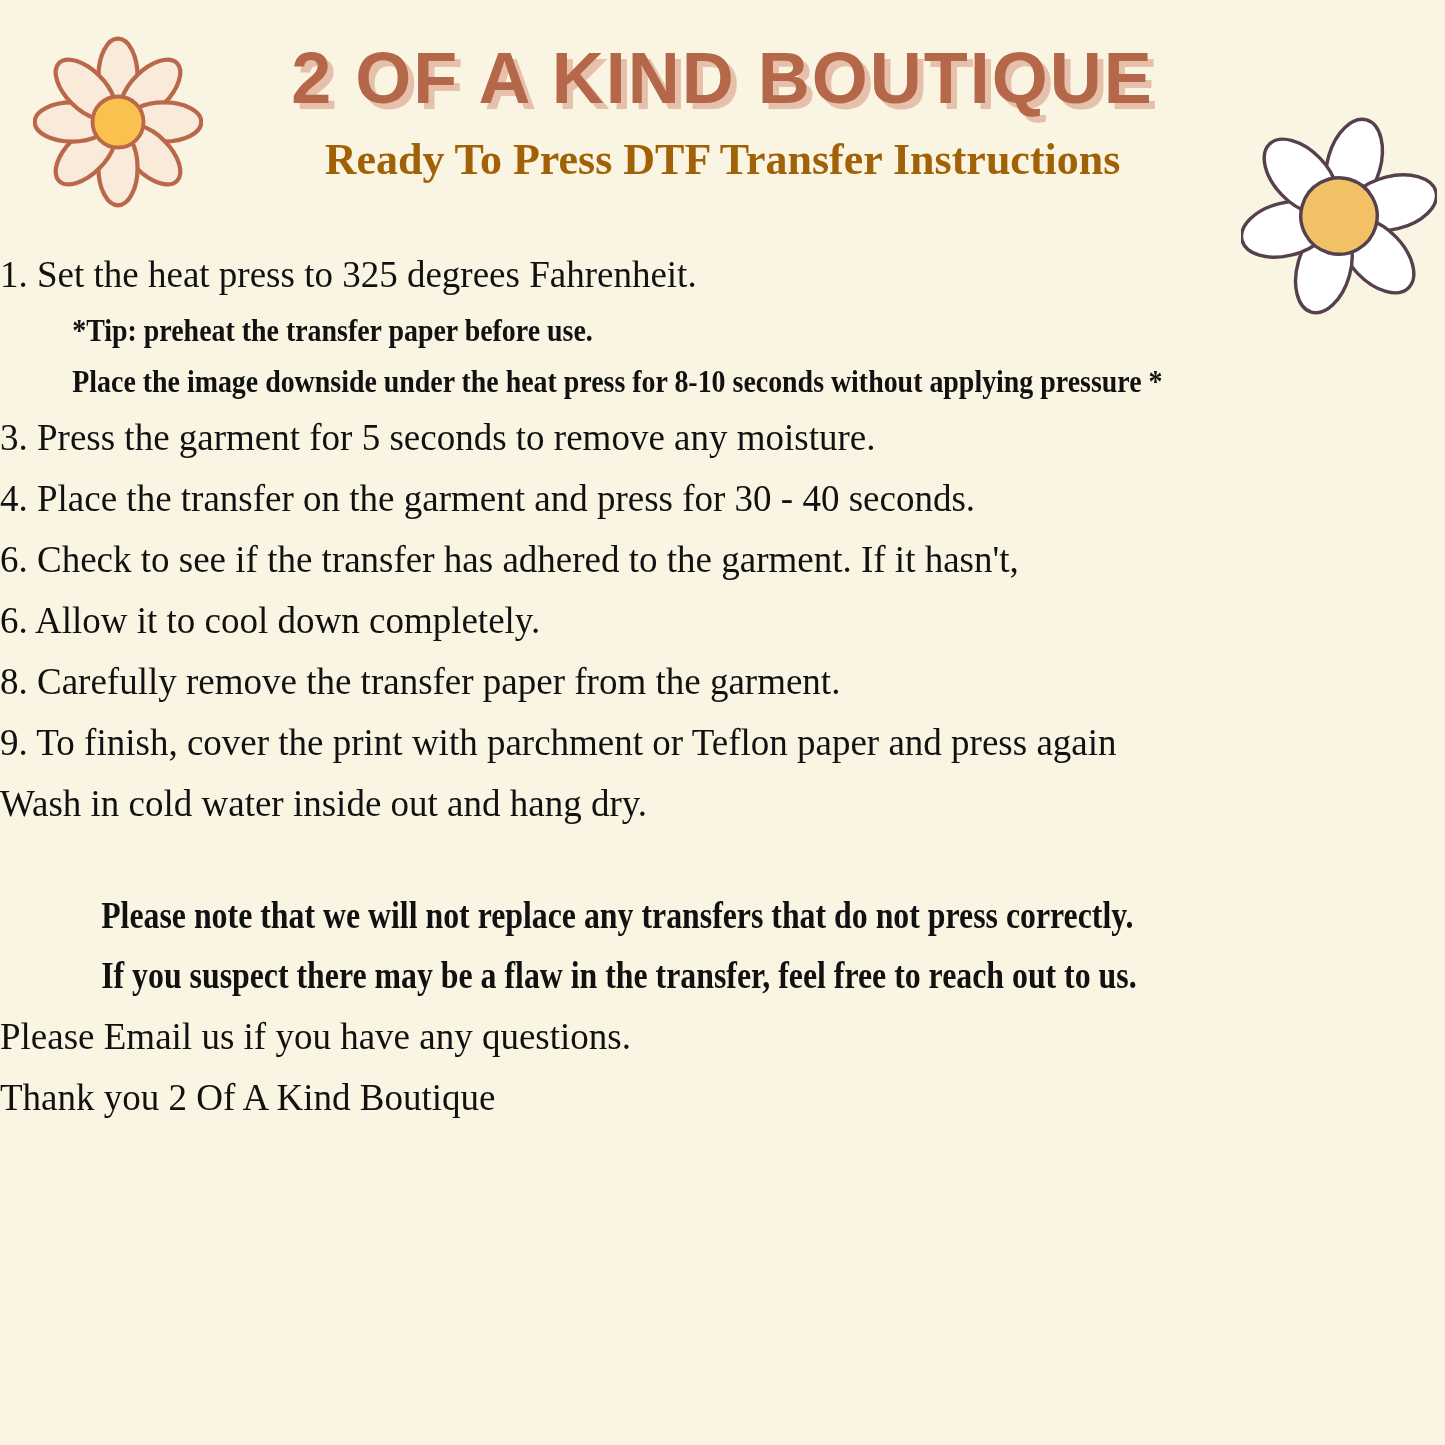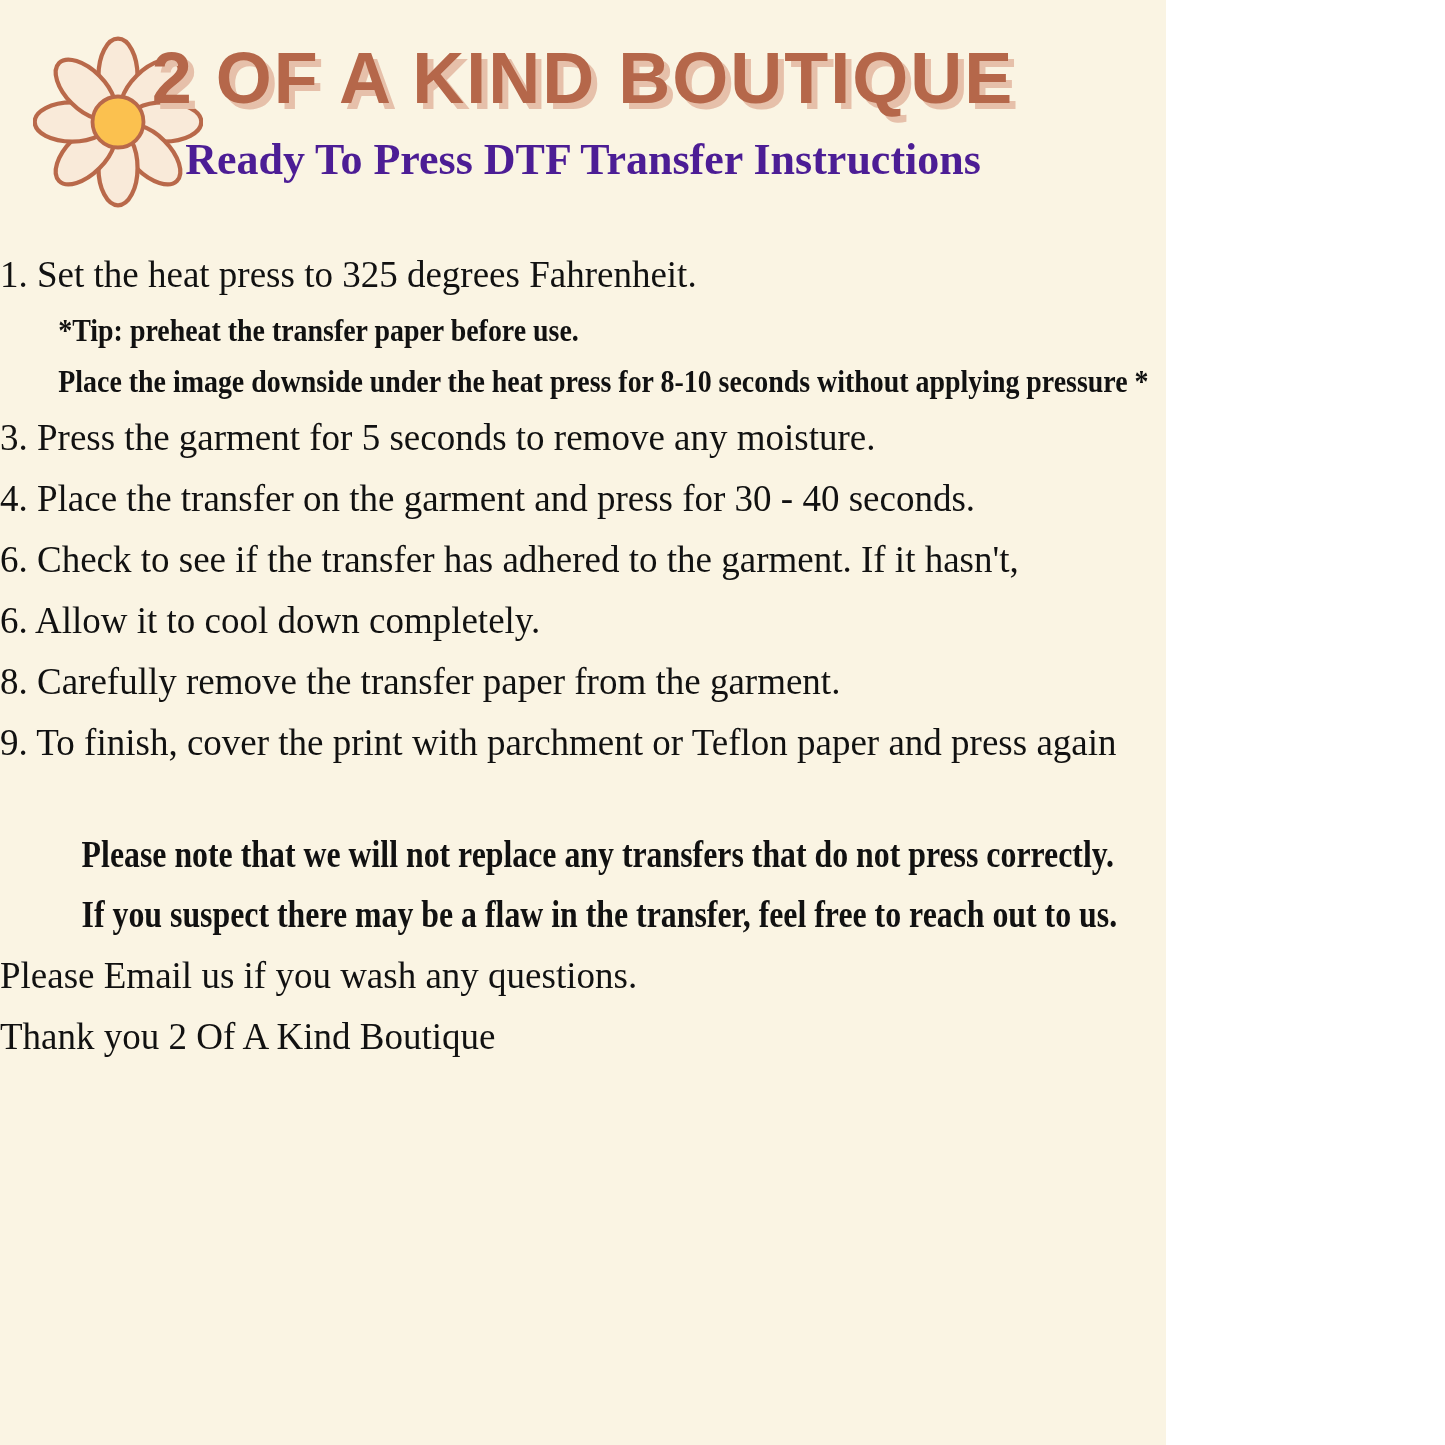--- a/index.html
+++ b/index.html
@@ -1,20 +1,20 @@
 <!DOCTYPE html>
 <html style="--background: #faf4e3; --brand: #b5674a; --brand_shadow: #e6c0aa; --text: #141414; --left_petal: #f9ead9; --left_stroke: #b9694a; --left_center: #fbc14f; --right_petal: #ffffff; --right_stroke: #56404e; --right_center: #f2c166;"><head>
 <meta charset="utf-8">
 <style>
   html, body { margin: 0; padding: 0; }
   body { font-family: "Liberation Serif", serif; }
 
   .page {
     position: relative;
-    width: 1166px;
+    width: 1445px;
     height: 1445px;
     background: var(--background, #faf4e3);
     overflow: hidden;
     color: var(--text, #141414);
   }
 
   
   .daisy { position: absolute; }
   .daisy-left  { left: 33px;  top: 36px;  width: 170px; height: 172px; }
   .daisy-right { left: 1241px; top: 110px; width: 196px; height: 212px; }
@@ -35,21 +35,21 @@
     letter-spacing: 2px;
     color: var(--brand, #b5674a);
     text-shadow: 6px 6px 0 var(--brand_shadow, #e6c0aa);
   }
   .subtitle {
     margin: 22px 0 0 0;
     font-family: "Liberation Serif", serif;
     font-weight: 700;
     font-size: 44px;
     line-height: 1.1;
-    color: #4c1d95;
+    color: #a16207;
   }
 
   
   .content {
     position: absolute;
     top: 244px;
     left: 0; right: 0;
     text-align: left;
   }
   .line {
@@ -112,20 +112,21 @@
   <main class="content">
     <div class="line">1. Set the heat press to 325 degrees Fahrenheit.</div>
     <div class="line tip">*Tip: preheat the transfer paper before use.</div>
     <div class="line tip">Place the image downside under the heat press for 8-10 seconds without applying pressure *</div>
     <div class="line">3. Press the garment for 5 seconds to remove any moisture.</div>
     <div class="line">4. Place the transfer on the garment and press for 30 - 40 seconds.</div>
     <div class="line">6. Check to see if the transfer has adhered to the garment. If it hasn't,</div>
     <div class="line">6. Allow it to cool down completely.</div>
     <div class="line">8. Carefully remove the transfer paper from the garment.</div>
     <div class="line">9. To finish, cover the print with parchment or Teflon paper and press again</div>
+    <div class="line">Wash in cold water inside out and hang dry.</div>
 
     <div class="line note gap-before">Please note that we will not replace any transfers that do not press correctly.</div>
     <div class="line note">If you suspect there may be a flaw in the transfer, feel free to reach out to us.</div>
-    <div class="line">Please Email us if you wash any questions.</div>
+    <div class="line">Please Email us if you have any questions.</div>
     <div class="line">Thank you 2 Of A Kind Boutique</div>
   </main>
 
 </div>
 
 </body></html>

